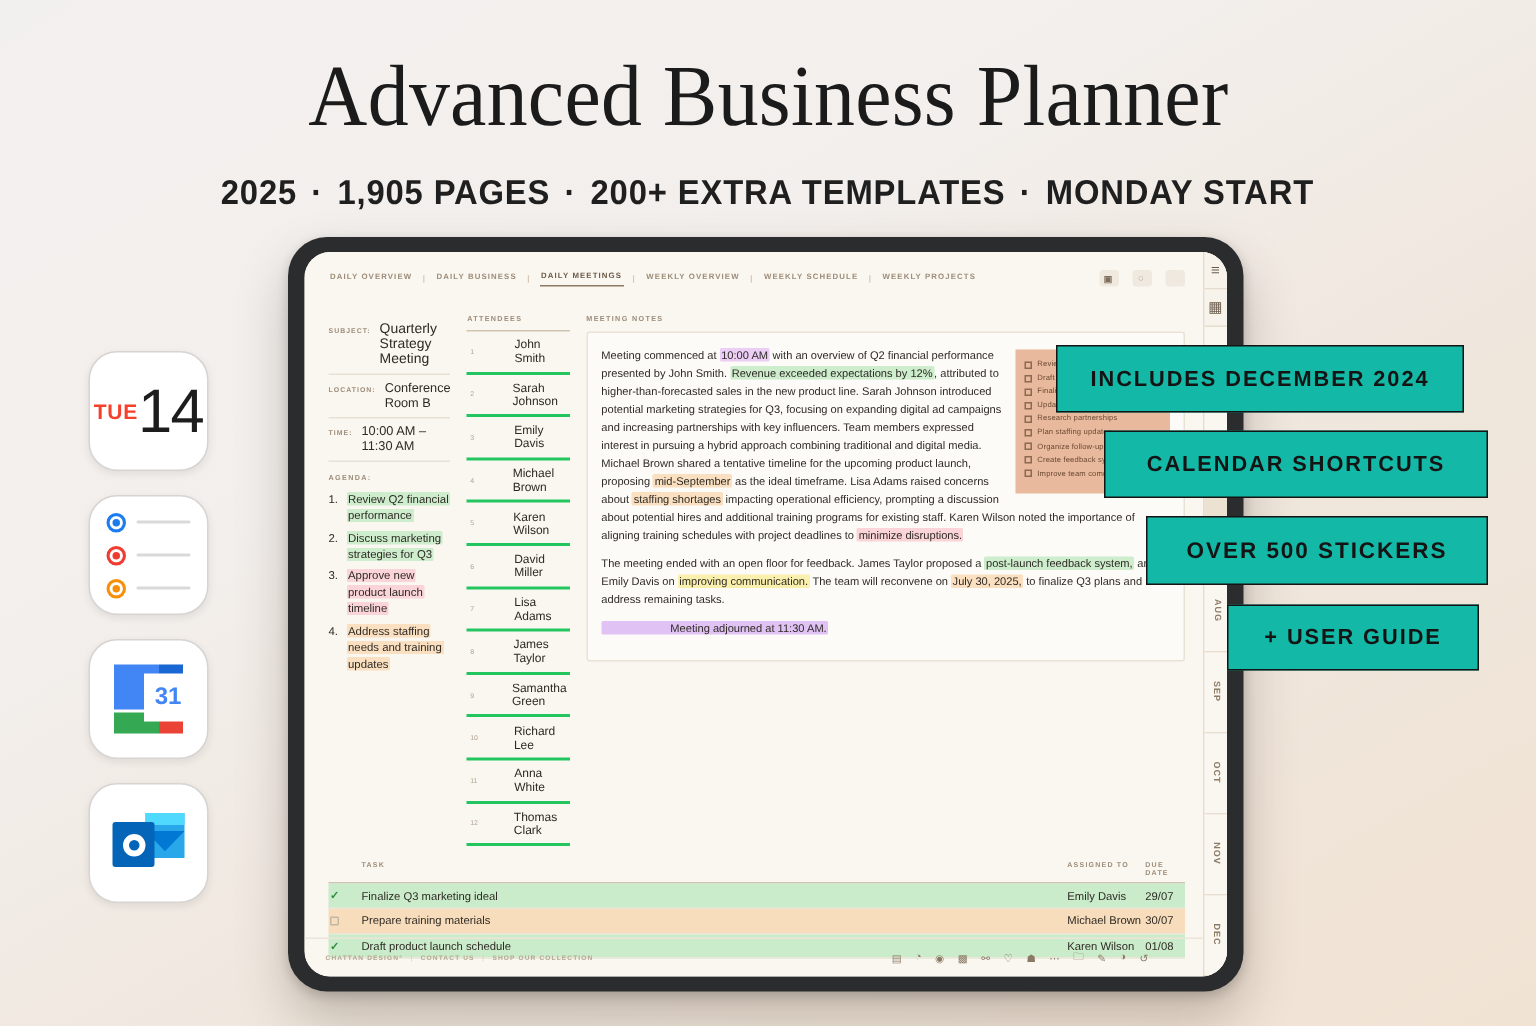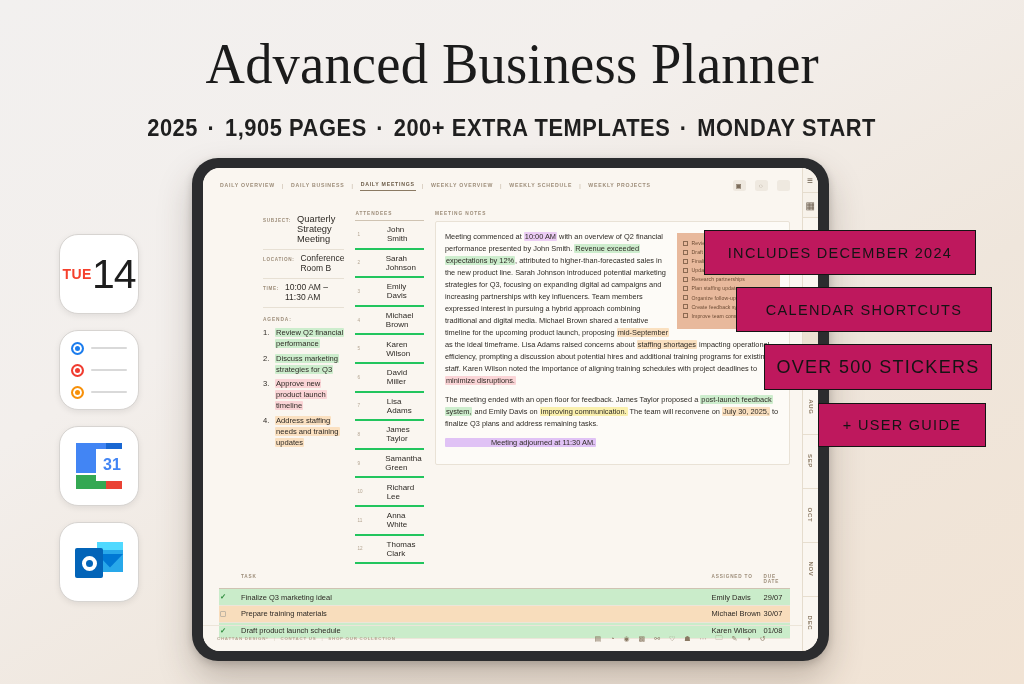--- a/index.html
+++ b/index.html
@@ -87,21 +87,21 @@
   #nav .nav-item.active { color:#6b5b47; border-bottom:1.2px solid #8b7a63; }
   #nav .nav-sep { color:#cfc3b2; }
   #nav-spacer { flex:1 1 auto; }
   .qbtn { width:13px;height:11px;border-radius:2.5px;background:#efe9e0;display:flex;align-items:center;justify-content:center;
           font-size:6px;color:#7d6e5c;margin-left:3px;}
 
   #date-title { font-family:"Liberation Serif", serif; font-size:16px; color:#5c4a36; line-height:1; }
   #date-sub { font-size:6px; letter-spacing:1.4px; color:#8b7a63; font-weight:700; margin-top:4px; }
 
   #cols { display:flex; gap:11px; margin-top:11px; }
-  #col-left { width:167px;margin-left:44px; }
+  #col-left { width:167px; }
   #col-mid  { width:112px; }
   #col-right{ flex:1 1 auto; }
 
   .fld { display:flex; align-items:baseline; gap:6px; border-bottom:1px solid #e7e0d4; padding:3px 0 5px; }
   .fld-label { font-size:4.6px; letter-spacing:.7px; color:#9d8d79; font-weight:700; white-space:nowrap; }
   .fld-value { font-size:8.5px; color:#2e2a25; }
   .fld.subject .fld-value { font-size:9.3px; }
 
   .sec-label { font-size:4.8px; letter-spacing:.9px; color:#9d8d79; font-weight:700; margin:9px 0 5px; }
 
@@ -140,26 +140,26 @@
 
   
   #botbar { position:absolute; left:0; right:0; bottom:0; height:26px; border-top:1px solid #ece5d9;
             display:flex; align-items:center; padding:0 14px; }
   #foot-links { display:flex; gap:5px; font-size:4.4px; letter-spacing:.7px; color:#b0a characteristics; }
   .foot-l { font-size:4.4px; letter-spacing:.75px; color:#b4a692; font-weight:700;}
   .foot-s { font-size:4.4px; color:#d2c8b8; }
   #tools { margin-left:auto; display:flex; gap:9px; align-items:center; color:#8a7963; font-size:7px; padding-right:22px;}
 
   
-  .callout { position:absolute; background:#be185d; border:1.6px solid #141414;
-             font-weight:400; letter-spacing:1.3px; color:#141414;
+  .callout { position:absolute; background:#14b8a6; border:1.6px solid #141414;
+             font-weight:700; letter-spacing:1.3px; color:#141414;
              display:flex; align-items:center; justify-content:center; }
   #callout-0 { left:704px; top:230px; width:272px; height:45px; font-size:14.5px; }
   #callout-1 { left:736px; top:287px; width:256px; height:45px; font-size:14.5px; }
-  #callout-2 { left:764px; top:344px; width:228px; height:46px; font-size:18px; }
+  #callout-2 { left:764px; top:344px; width:228px; height:46px; font-size:15px; }
   #callout-3 { left:818px; top:403px; width:168px; height:44px; font-size:14.5px; }
 </style>
 </head>
 <body>
 
 <div id="header">
   <div id="main-title">Advanced Business Planner</div>
   <div id="subtitle"><span>2025</span><span class="dot"> · </span><span>1,905 PAGES</span><span class="dot"> · </span><span>200+ EXTRA TEMPLATES</span><span class="dot"> · </span><span>MONDAY START</span></div>
 </div>
 

